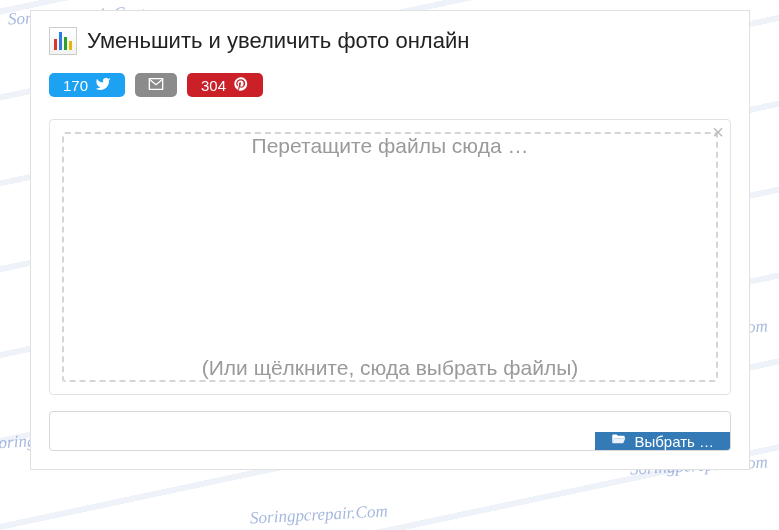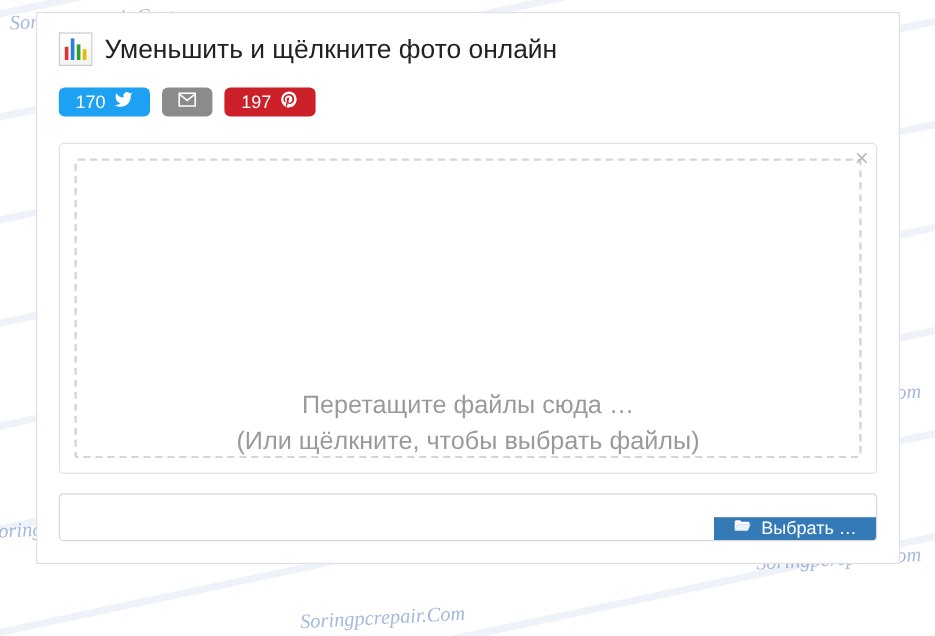--- a/index.html
+++ b/index.html
@@ -53,21 +53,21 @@
     border:1px solid #e2e2e2; border-radius:4px;
     padding:12px; position:relative; background:#fff;
   }
   .close-x {
     position:absolute; right:6px; top:2px; color:#bbb;
     font-size:20px; cursor:pointer; line-height:1;
   }
   .dropzone {
     border:2px dashed #d5d5d5; border-radius:3px;
     height:250px; display:flex; flex-direction:column;
-    align-items:center; justify-content:flex-end; color:#9a9a9a;
+    align-items:center; justify-content:space-between; color:#9a9a9a;
     font-size:21px; text-align:center; cursor:pointer;
   }
   .dropzone .line1{margin-bottom:6px;}
   .bottom-row {
     margin-top:16px; display:flex; align-items:flex-end;
     border:1px solid #d7d7d7; border-radius:4px; overflow:hidden;
     height:40px; background:#fff;
   }
   .file-field { flex:1; padding:0 10px; color:#888; background:#fff; }
   .browse-btn {
@@ -94,55 +94,55 @@
 
   <div class="head">
     <div class="app-icon">
       <div class="bars">
           <span class="b1"></span>
           <span class="b2"></span>
           <span class="b3"></span>
           <span class="b4"></span>
         </div>
     </div>
-    <div class="title">Уменьшить и щёлкните фото онлайн</div>
+    <div class="title">Уменьшить и увеличить фото онлайн</div>
   </div>
 
   <div class="share-row">
     <div class="pill pill-tw">
       <span>170</span>
       <span>
         <svg viewBox="0 0 24 24">
             <path d="M23 3a10.9 10.9 0 0 1-3.14 1.53A4.48 4.48 0 0 0 12 8.5v1A10.66 10.66 0 0 1 3 4s-4 9 5 13a11.64 11.64 0 0 1-7 2c9 5 20 0 20-11.5a4.5 4.5 0 0 0-.08-.83A7.72 7.72 0 0 0 23 3z"></path>
           </svg>
       </span>
     </div>
     <div class="pill pill-em">
       <span>
         <svg viewBox="0 0 24 24">
             <path d="M2 4h20v16H2z" fill="none" stroke="#fff" stroke-width="2"></path>
             <path d="M2 5l10 8 10-8" fill="none" stroke="#fff" stroke-width="2"></path>
           </svg>
       </span>
     </div>
     <div class="pill pill-pn">
-      <span>197</span>
+      <span>304</span>
       <span>
         <svg viewBox="0 0 24 24">
             <path d="M12 2C6.5 2 2 6.5 2 12c0 4.1 2.5 7.6 6 9.2-.1-.8-.2-2 0-2.9.2-.8 1.2-5 1.2-5s-.3-.6-.3-1.5c0-1.4.8-2.5 1.8-2.5.9 0 1.3.6 1.3 1.4 0 .9-.6 2.2-.9 3.4-.2 1 .5 1.9 1.5 1.9 1.9 0 3.3-2 3.3-4.8 0-2.5-1.8-4.3-4.4-4.3-3 0-4.8 2.3-4.8 4.6 0 .9.3 1.9.8 2.4.1.1.1.2.1.3l-.3 1.2c0 .2-.2.2-.4.1-1.3-.6-2.1-2.6-2.1-4.1 0-3.4 2.4-6.5 7-6.5 3.7 0 6.5 2.6 6.5 6.1 0 3.6-2.3 6.6-5.5 6.6-1.1 0-2.1-.6-2.4-1.2l-.7 2.5c-.2.9-.9 2-1.3 2.7.9.3 1.9.4 2.9.4 5.5 0 10-4.5 10-10S17.5 2 12 2z"></path>
           </svg>
       </span>
     </div>
   </div>
 
   <div class="dropzone-wrap">
     <div class="close-x">×</div>
     <div class="dropzone">
       <div class="line1">Перетащите файлы сюда …</div>
-      <div class="line2">(Или щёлкните, чтобы выбрать файлы)</div>
+      <div class="line2">(Или щёлкните, сюда выбрать файлы)</div>
     </div>
   </div>
 
   <div class="bottom-row">
     <div class="file-field"></div>
     <div class="browse-btn">
       <span>
         <svg viewBox="0 0 24 24">
             <path d="M2 6a2 2 0 0 1 2-2h5l2 2h9a2 2 0 0 1 2 2v2H5.5L2 18V6z"></path>
             <path d="M2 18l3.5-8H23l-3.5 8H2z" opacity=".9"></path>

